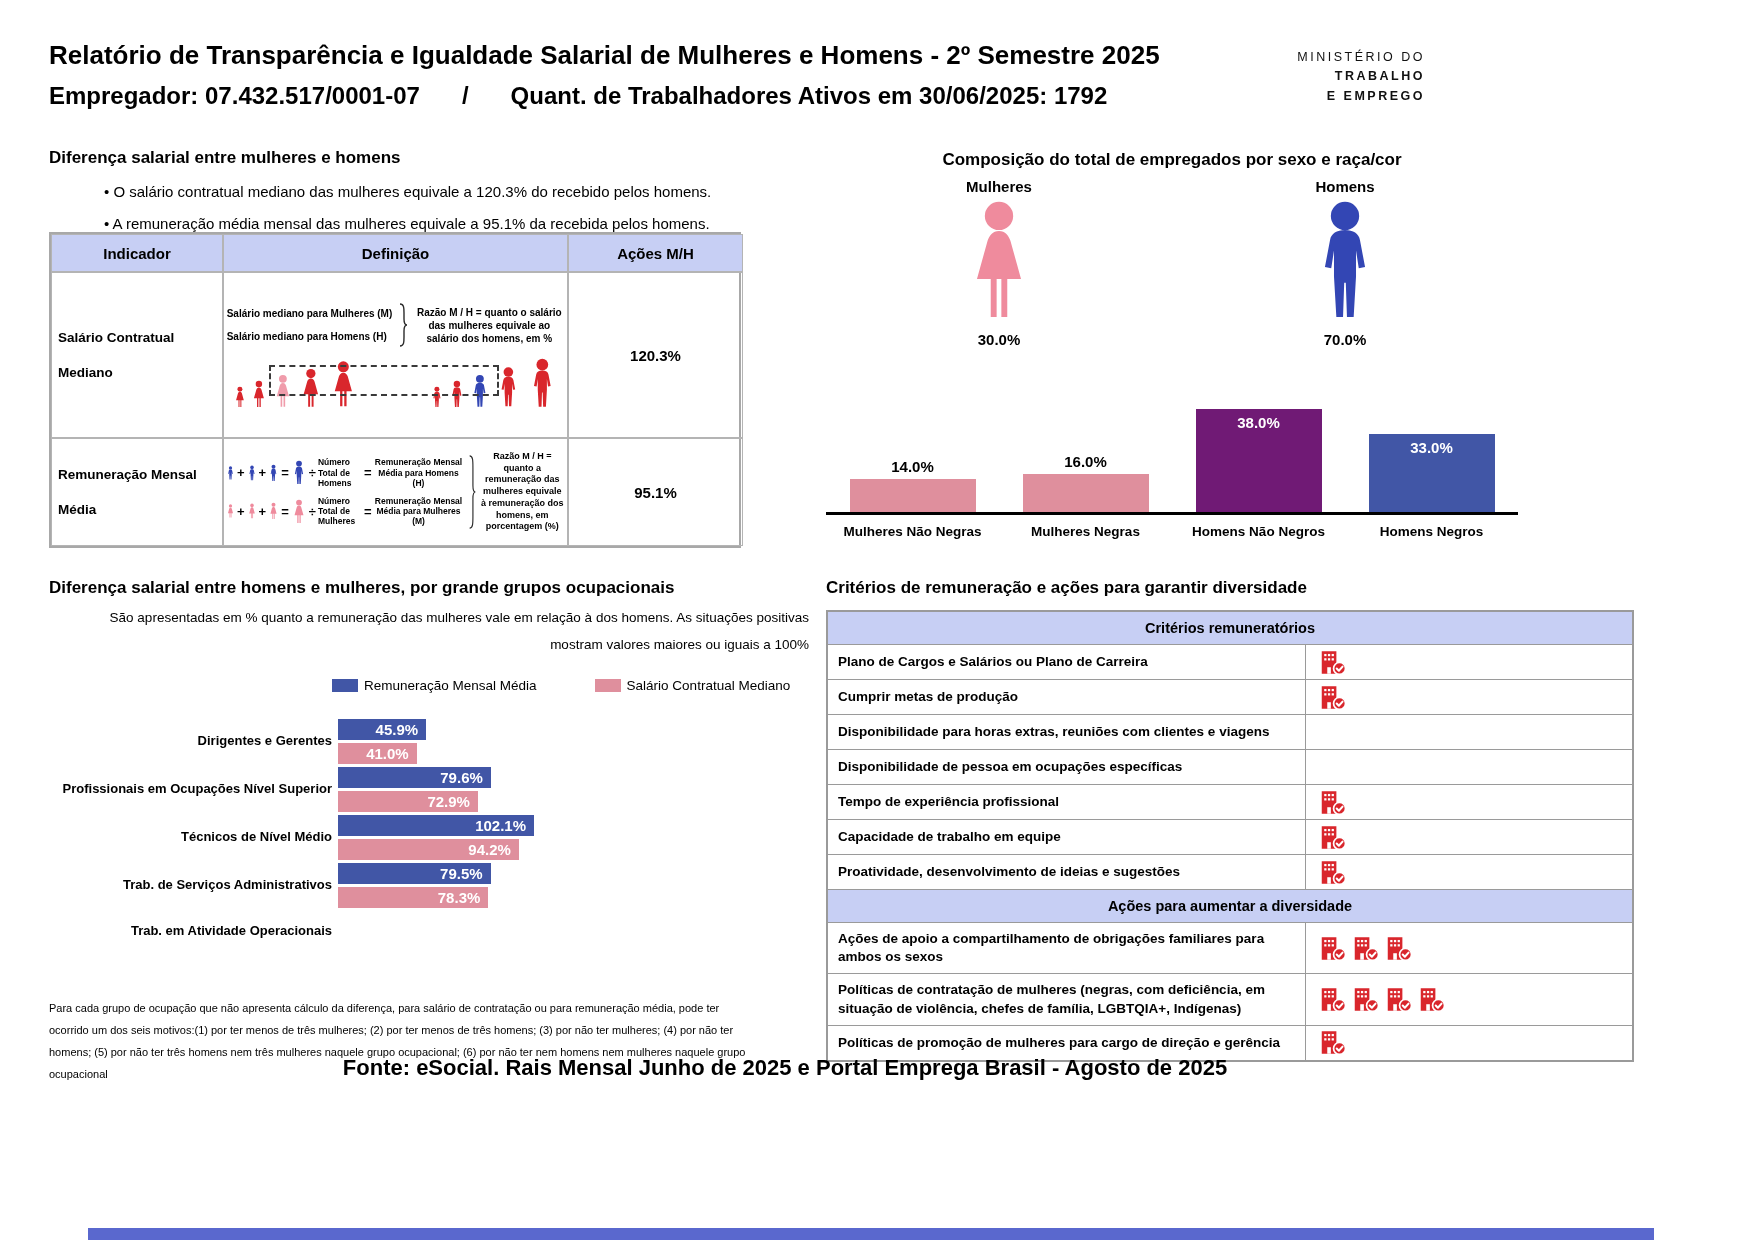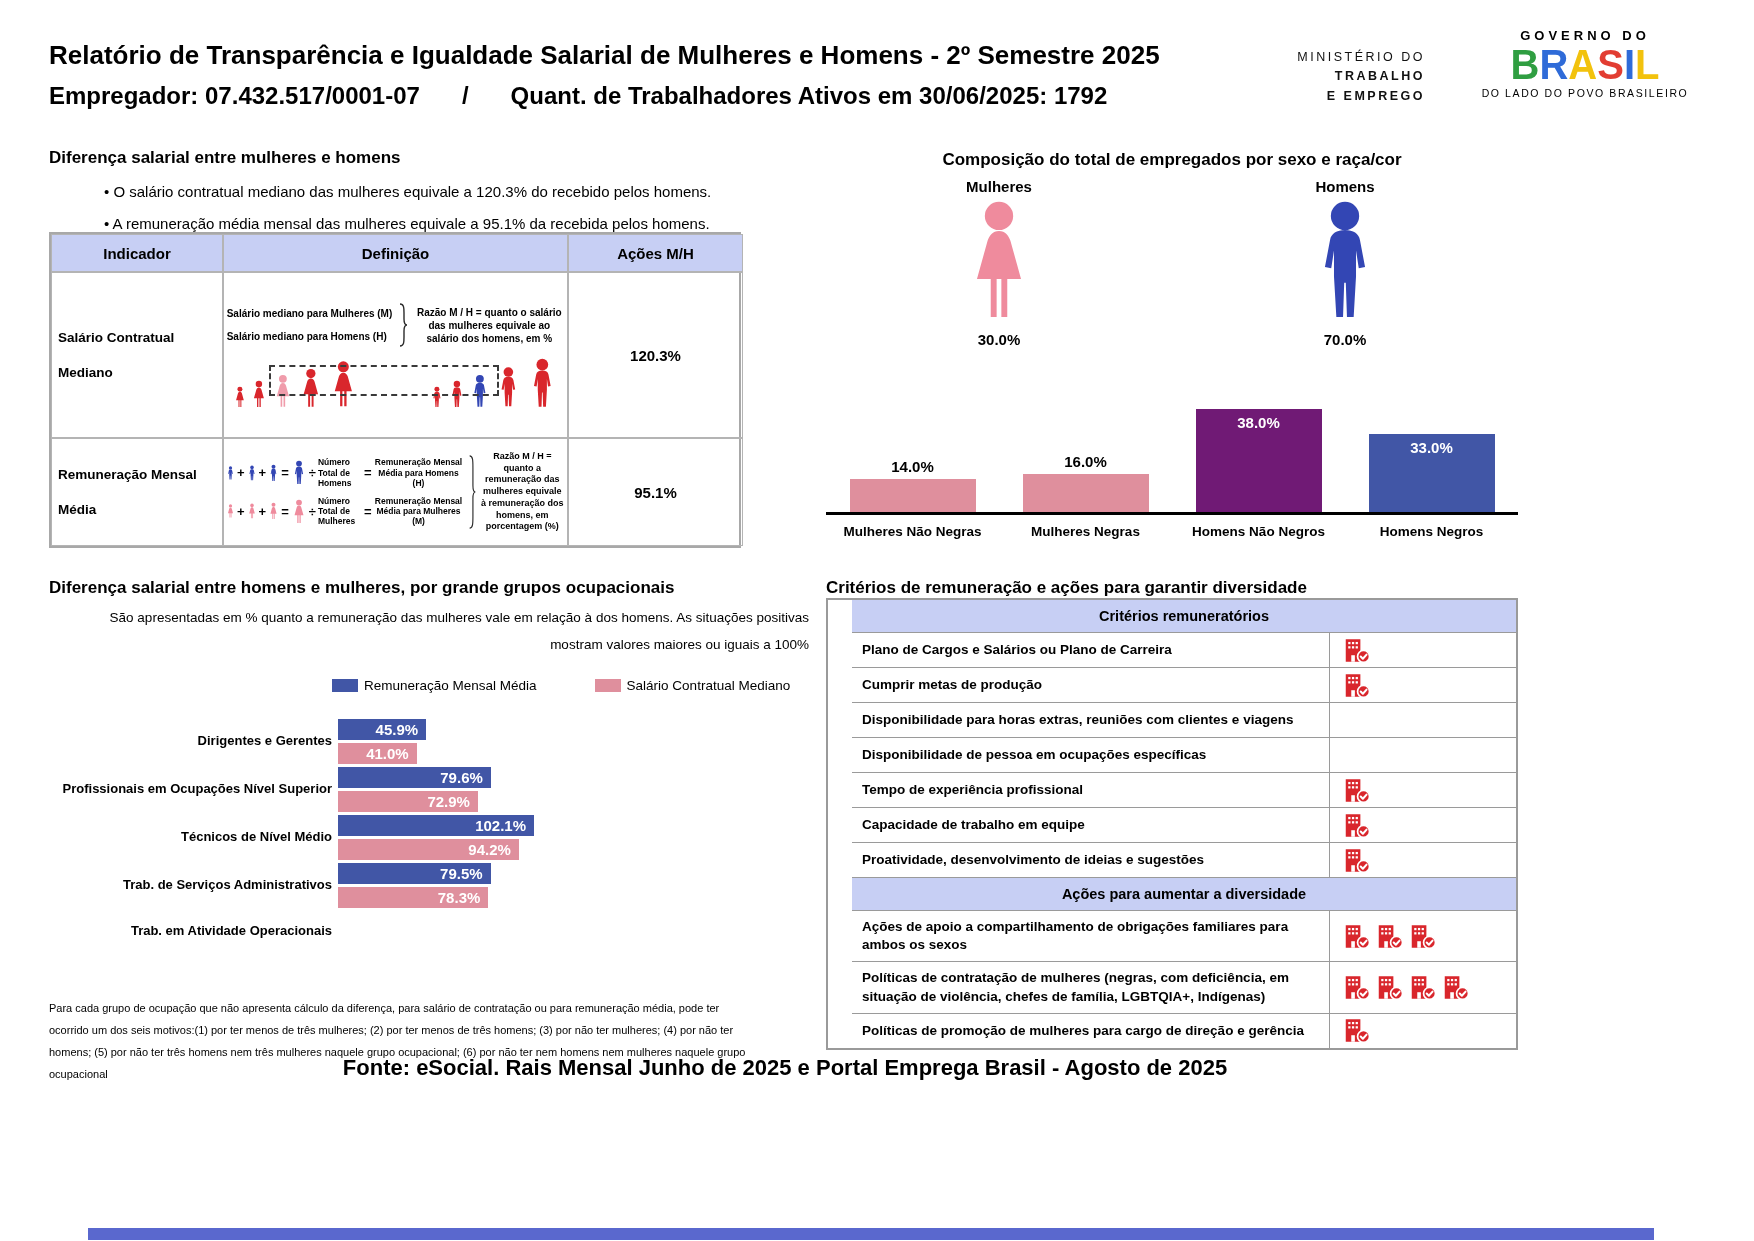--- a/index.html
+++ b/index.html
@@ -74,22 +74,22 @@
   .legend-swatch{width:26px;height:13px;display:inline-block;}
   .occ-chart{margin-top:24px;}
   .occ-row{display:flex;align-items:center;min-height:48px;}
   .occ-row.empty{min-height:44px;}
   .occ-label{width:283px;text-align:right;font-size:13px;font-weight:bold;padding-right:6px;line-height:1.25;}
   .occ-bars{display:flex;flex-direction:column;gap:3px;}
   .occ-bar{height:21px;display:flex;align-items:center;justify-content:flex-end;}
   .occ-val{color:#fff;font-size:15px;font-weight:bold;padding-right:8px;}
   .footnote{margin-top:44px;font-size:11px;line-height:2.0;width:705px;}
   
-  .sec-crit{position:absolute;left:826px;top:578px;width:692px;}
-  .crit-table{margin-top:0;border:2px solid #9a9a9a;padding-left:24px;}
+  .sec-crit{position:absolute;left:826px;top:578px;width:808px;}
+  .crit-table{margin-top:12px;border:2px solid #9a9a9a;}
   .crit-header{background:#C7CFF4;font-size:14.5px;font-weight:bold;text-align:center;
                padding:8px 0;border-bottom:1px solid #9a9a9a;}
   .crit-row{display:grid;grid-template-columns:478px 1fr;border-bottom:1px solid #9a9a9a;min-height:34px;}
   .crit-row:last-child{border-bottom:none;}
   .crit-label{font-size:13.5px;font-weight:bold;padding:7px 10px;border-right:1px solid #9a9a9a;
               display:flex;align-items:center;line-height:1.35;}
   .crit-icons{display:flex;align-items:center;gap:3px;padding-left:12px;}
   .bcheck{width:30px;height:27px;}
   
   .footer{position:absolute;left:49px;top:1055px;width:1472px;text-align:center;
@@ -130,25 +130,20 @@
 
   <div class="hdr-title">Relatório de Transparência e Igualdade Salarial de Mulheres e Homens - 2º Semestre 2025</div>
   <div class="hdr-sub">
     <span>Empregador: 07.432.517/0001-07</span><span class="sep">/</span><span>Quant. de Trabalhadores Ativos em 30/06/2025: 1792</span>
   </div>
   <div class="ministry">
     <div class="m1">MINISTÉRIO DO</div>
     <div class="m2">TRABALHO</div>
     <div class="m3">E EMPREGO</div>
   </div>
-  <div class="govlogo">
-    <div class="gov-top">GOVERNO DO</div>
-    <div class="gov-brand"><span style="color:#2F9E41">B</span><span style="color:#2F6BD8">R</span><span style="color:#F2C20D">A</span><span style="color:#E23D32">S</span><span style="color:#2F6BD8">I</span><span style="color:#F2C20D">L</span></div>
-    <div class="gov-tag">DO LADO DO POVO BRASILEIRO</div>
-  </div>
 
   <div class="sec-gap">
     <div class="h2">Diferença salarial entre mulheres e homens</div>
     <div class="bullets">
       <div>• O salário contratual mediano das mulheres equivale a 120.3% do recebido pelos homens.</div>
       <div>• A remuneração média mensal das mulheres equivale a 95.1% da recebida pelos homens.</div>
     </div>
     <div class="ind-table">
       <div class="ind-cell ind-head">Indicador</div>
       <div class="ind-cell ind-head">Definição</div>

